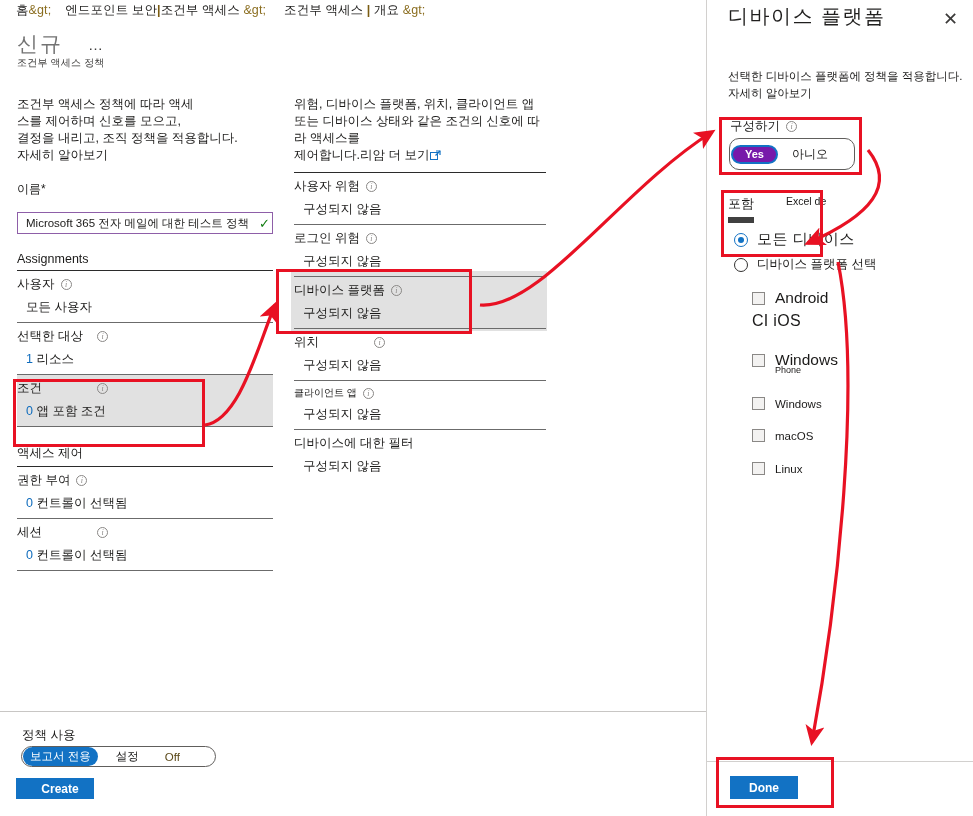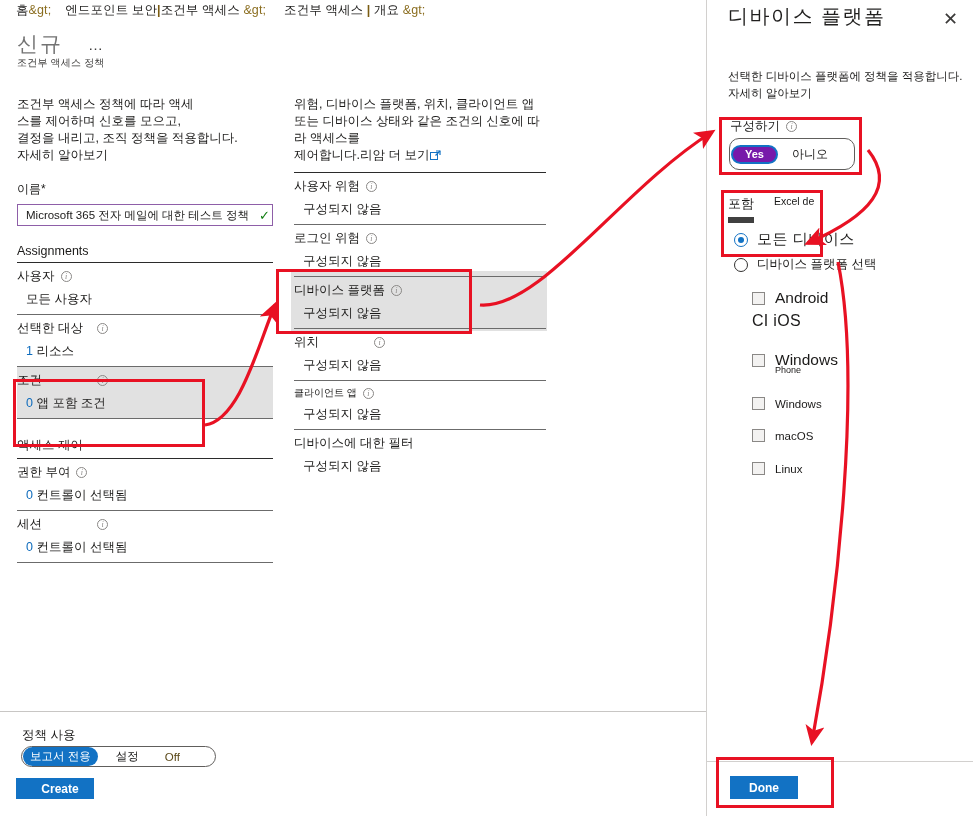--- a/index.html
+++ b/index.html
@@ -48,21 +48,21 @@
   #page-subtitle {
     position: absolute; left: 17px; top: 56px; font-size: 10px; color: #3b3a39; letter-spacing: .2px;
   }
 
   
   #left-col { position: absolute; left: 17px; top: 96px; width: 256px; }
   #left-desc { font-size: 12.5px; line-height: 17px; color: #1b1a19; }
   #left-desc .lnk { color: #1b1a19; }
   #name-label { margin-top: 17px; font-size: 12px; }
   #name-input-wrap {
-    margin-top: 6px; height: 22px; border: 1px solid #8e5ea8;
+    margin-top: 14px; height: 22px; border: 1px solid #8e5ea8;
     display: flex; align-items: center; padding: 0 2px 0 6px; background:#fff;
   }
   #name-input-wrap input {
     border: 0; outline: 0; flex: 1; font-size: 11.5px;
     font-family: "Liberation Sans", sans-serif; color: #1b1a19; background: transparent;
   }
   .check-ok { color: #107c10; font-size: 13px; margin-left: 1px; }
 
   .grp-head { margin-top: 18px; font-size: 12.5px; color:#1b1a19; padding-bottom: 4px; }
   .fld { padding: 5px 0 6px 0; }
@@ -116,21 +116,21 @@
   }
   #rp-config-toggle .yes {
     background: #7719aa; color: #ffffff; border: 2px solid #1272c4; border-radius: 10px;
     font-size: 11px; font-weight: bold; padding: 0px 12px; margin-left: 1px; line-height: 15px;
   }
   #rp-config-toggle .no { font-size: 12px; margin-left: 14px; color: #1b1a19; }
 
   #rp-tabs { position: absolute; left: 728px; top: 194px; }
   .rp-tab { display: inline-block; font-size: 13px; color: #1b1a19; padding-bottom: 4px; }
   .rp-tab.active { border-bottom: 6px solid #404040; }
-  .rp-tab.second { font-size: 10.5px; margin-left: 20px; position: relative; top: -3px; }
+  .rp-tab.second { font-size: 10.5px; margin-left: 32px; position: relative; top: -3px; }
 
   .radio-row { position: absolute; display: flex; align-items: center; gap: 9px; }
   .radio {
     width: 14px; height: 14px; border-radius: 50%; border: 1px solid #323130;
     background: #fff; position: relative; flex: none;
   }
   .radio.on { border-color: #1272c4; }
   .radio.on::after {
     content:""; position: absolute; left: 3px; top: 3px; width: 6px; height: 6px;
     border-radius: 50%; background: #1272c4;

